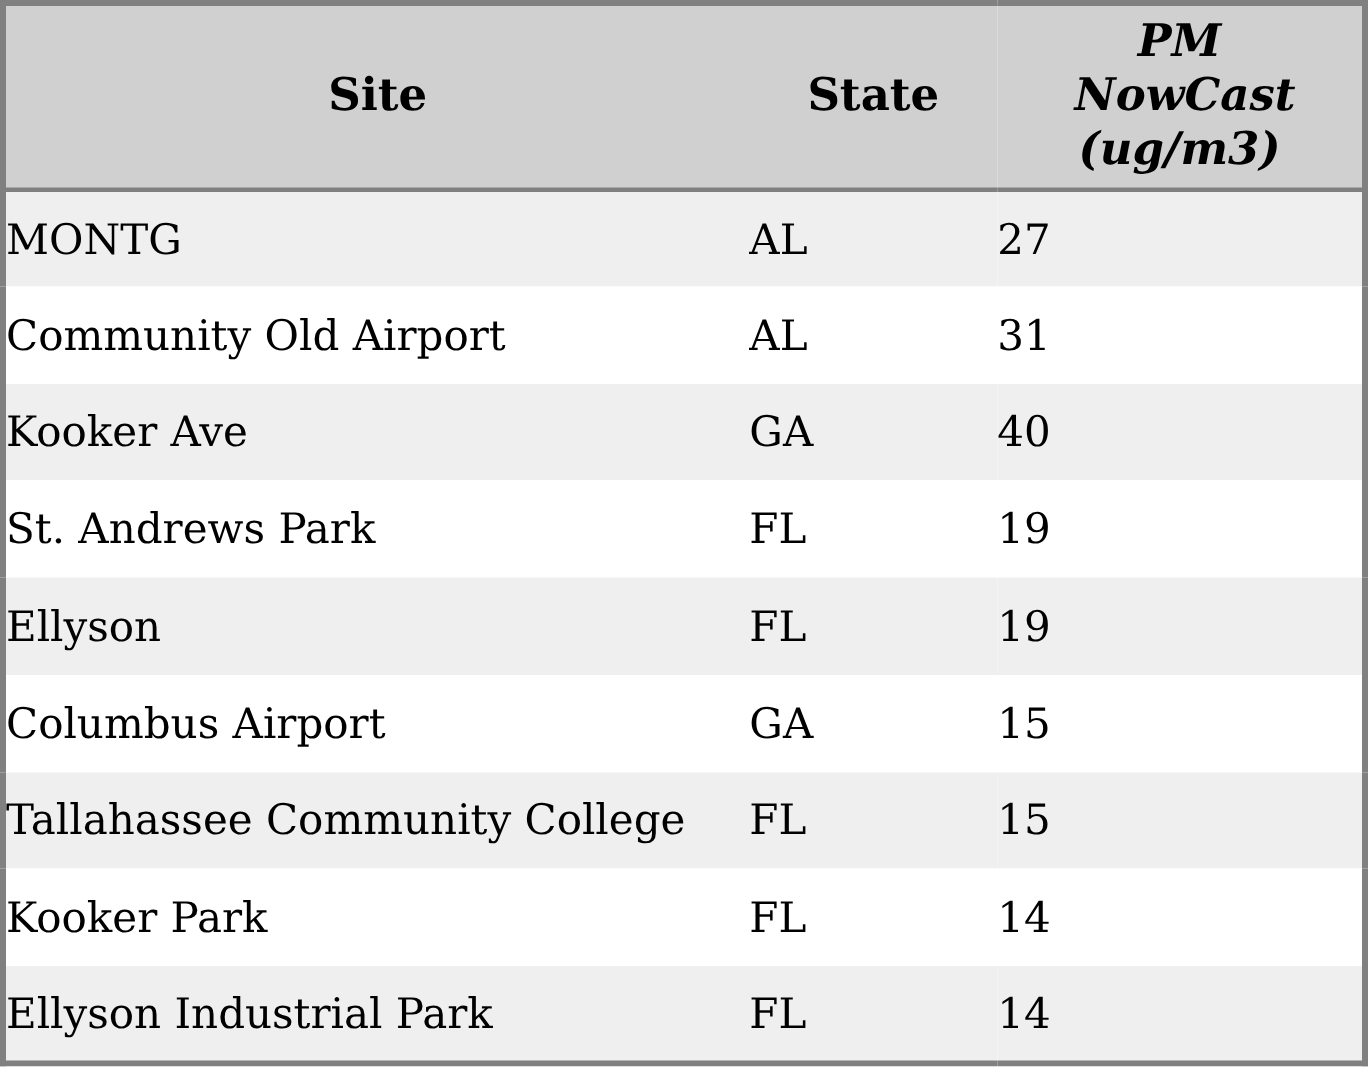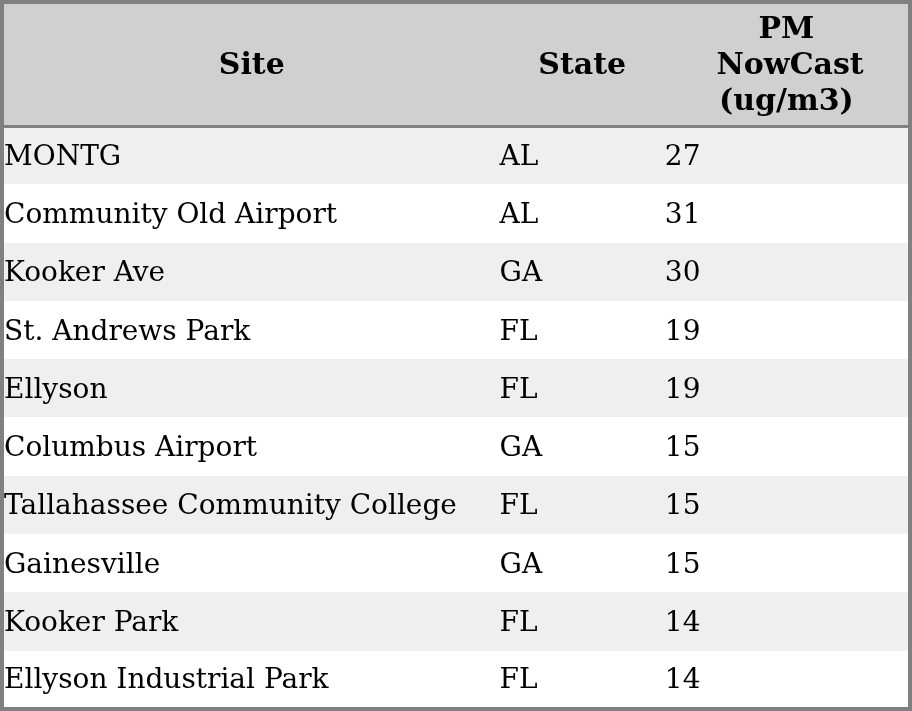--- a/index.html
+++ b/index.html
@@ -36,20 +36,21 @@
     font-size: 30px;
     font-weight: bold;
     text-align: center;
     vertical-align: middle;
     line-height: 1.2;
     padding: 0;
   }
   thead th .hdr-wrap {
     display: inline-block;
     max-width: 140px;
+    font-style: italic;
   }
 
   tbody td {
     font-size: 28px;
     font-weight: normal;
     vertical-align: middle;
     padding: 0;
   }
   tbody tr { height: 57px; }
   tbody tr:nth-child(odd)  { background: #efefef; }
@@ -85,21 +86,21 @@
         <td>27</td>
       </tr>
       <tr>
         <td>Community Old Airport</td>
         <td>AL</td>
         <td>31</td>
       </tr>
       <tr>
         <td>Kooker Ave</td>
         <td>GA</td>
-        <td>30</td>
+        <td>40</td>
       </tr>
       <tr>
         <td>St. Andrews Park</td>
         <td>FL</td>
         <td>19</td>
       </tr>
       <tr>
         <td>Ellyson</td>
         <td>FL</td>
         <td>19</td>
@@ -108,25 +109,20 @@
         <td>Columbus Airport</td>
         <td>GA</td>
         <td>15</td>
       </tr>
       <tr>
         <td>Tallahassee Community College</td>
         <td>FL</td>
         <td>15</td>
       </tr>
       <tr>
-        <td>Gainesville</td>
-        <td>GA</td>
-        <td>15</td>
-      </tr>
-      <tr>
         <td>Kooker Park</td>
         <td>FL</td>
         <td>14</td>
       </tr>
       <tr>
         <td>Ellyson Industrial Park</td>
         <td>FL</td>
         <td>14</td>
       </tr>
     </tbody>

